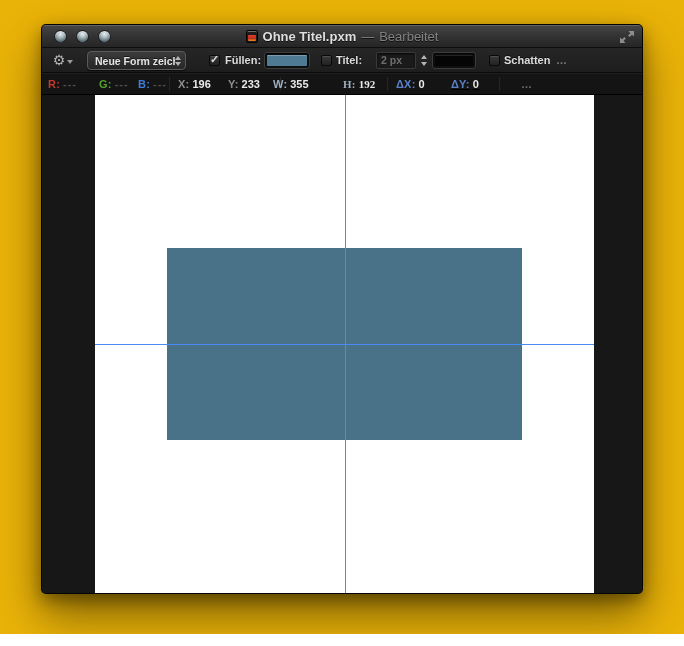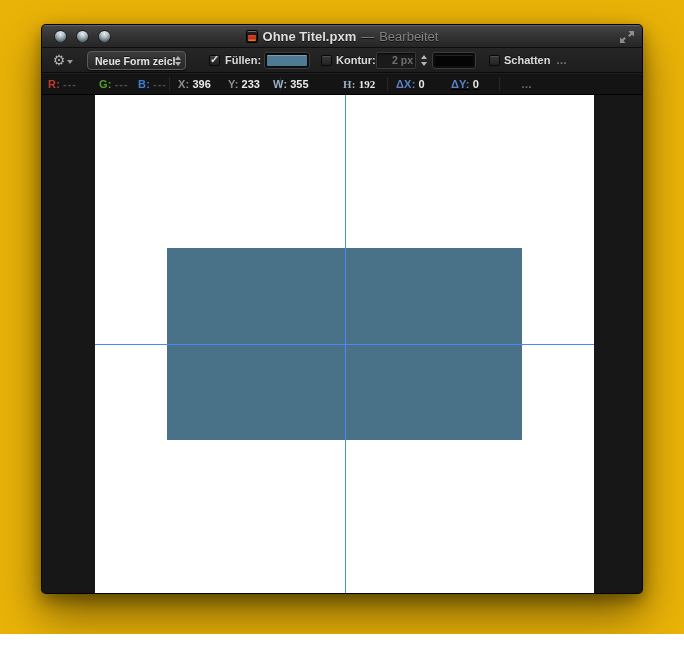--- a/index.html
+++ b/index.html
@@ -66,21 +66,21 @@
   .checkbox .check { font-size:11px; font-weight:bold; color:#d6dde2; line-height:1; margin-top:-2px; }
   .tb-label { position:absolute; top:0; height:25px; line-height:25px; font-size:11px;
     font-weight:bold; color:#dcdcdc; text-shadow:0 -1px 0 rgba(0,0,0,0.6); }
   .swatch-well { position:absolute; top:4px; height:17px; border-radius:3px;
     background:#101010; border:1px solid #3c3c3c; padding:2px;
     box-shadow:inset 0 1px 2px rgba(0,0,0,0.9); }
   .swatch-inner { width:100%; height:100%; border-radius:1px;
     box-shadow:inset 0 1px 0 rgba(255,255,255,0.25); }
   .px-field { position:absolute; left:334px; top:4px; width:40px; height:17px;
     background:#1a1a1a; border:1px solid #3a3a3a; border-radius:2px;
-    font-size:10.5px; font-weight:bold; color:#6f6f6f; line-height:15px; padding-left:15px;
+    font-size:10.5px; font-weight:bold; color:#6f6f6f; line-height:15px; padding-left:4px;
     box-shadow:inset 0 1px 2px rgba(0,0,0,0.8); }
   .px-stepper { position:absolute; left:377px; top:4px; height:17px; width:10px;
     display:flex; flex-direction:column; justify-content:center; gap:3px; align-items:center; }
   .tb-more { position:absolute; left:514px; top:0; height:25px; line-height:25px;
     font-size:11px; font-weight:bold; color:#7a7a7a; }
 
   
   .infobar { position:relative; height:22px; background:#141414;
     box-shadow:inset 0 1px 0 rgba(255,255,255,0.045);
     border-bottom:1px solid #000; font-size:11px; font-weight:bold; }
@@ -137,21 +137,21 @@
 
       <div class="checkbox" style="left:167px;">
         <span class="check">✓</span>
       </div>
       <span class="tb-label" style="left:183px;">Füllen:</span>
       <div class="swatch-well" style="left:222px; width:46px;">
         <div class="swatch-inner" style="background-color: rgb(78, 123, 147);"></div>
       </div>
 
       <div class="checkbox" style="left:279px;"></div>
-      <span class="tb-label" style="left:294px;">Kontur:</span>
+      <span class="tb-label" style="left:294px;">Titel:</span>
       <div class="px-field">2 px</div>
       <div class="px-stepper">
         <span class="tri-up"></span>
           <span class="tri-down"></span>
       </div>
       <div class="swatch-well" style="left:390px; width:44px;">
         <div class="swatch-inner" style="box-shadow: rgba(255, 255, 255, 0.12) 0px 1px 0px inset; background-color: rgb(5, 5, 5);"></div>
       </div>
 
       <div class="checkbox" style="left:447px;"></div>
@@ -160,21 +160,21 @@
       <span class="tb-more">…</span>
     </div>
 
     <div class="infobar">
       <span class="info-group" style="left:6px;"><span class="info-label" style="color: rgb(194, 59, 46);">R:</span><span class="info-value dim">---</span></span>
       <span class="info-group" style="left:57px;"><span class="info-label" style="color: rgb(86, 160, 47);">G:</span><span class="info-value dim">---</span></span>
       <span class="info-group" style="left:96px;"><span class="info-label" style="color: rgb(61, 127, 214);">B:</span><span class="info-value dim">---</span></span>
 
       <span class="info-sep" style="left:127px;"></span>
 
-      <span class="info-group" style="left:136px;"><span class="info-label" style="color: rgb(142, 142, 142);">X:</span><span class="info-value">396</span></span>
+      <span class="info-group" style="left:136px;"><span class="info-label" style="color: rgb(142, 142, 142);">X:</span><span class="info-value">196</span></span>
       <span class="info-group" style="left:186px;"><span class="info-label" style="color: rgb(142, 142, 142);">Y:</span><span class="info-value">233</span></span>
 
       <span class="info-sep" style="left:238px;"></span>
 
       <span class="info-group" style="left:231px;"><span class="info-label" style="color: rgb(157, 176, 196);">W:</span><span class="info-value">355</span></span>
       <span class="info-group" style="left:301px;font-family:Liberation Serif, serif;"><span class="info-label" style="color: rgb(157, 176, 196);">H:</span><span class="info-value">192</span></span>
 
       <span class="info-sep" style="left:345px;"></span>
 
       <span class="info-group" style="left:354px;"><span class="info-label" style="color: rgb(91, 130, 201);">ΔX:</span><span class="info-value">0</span></span>

